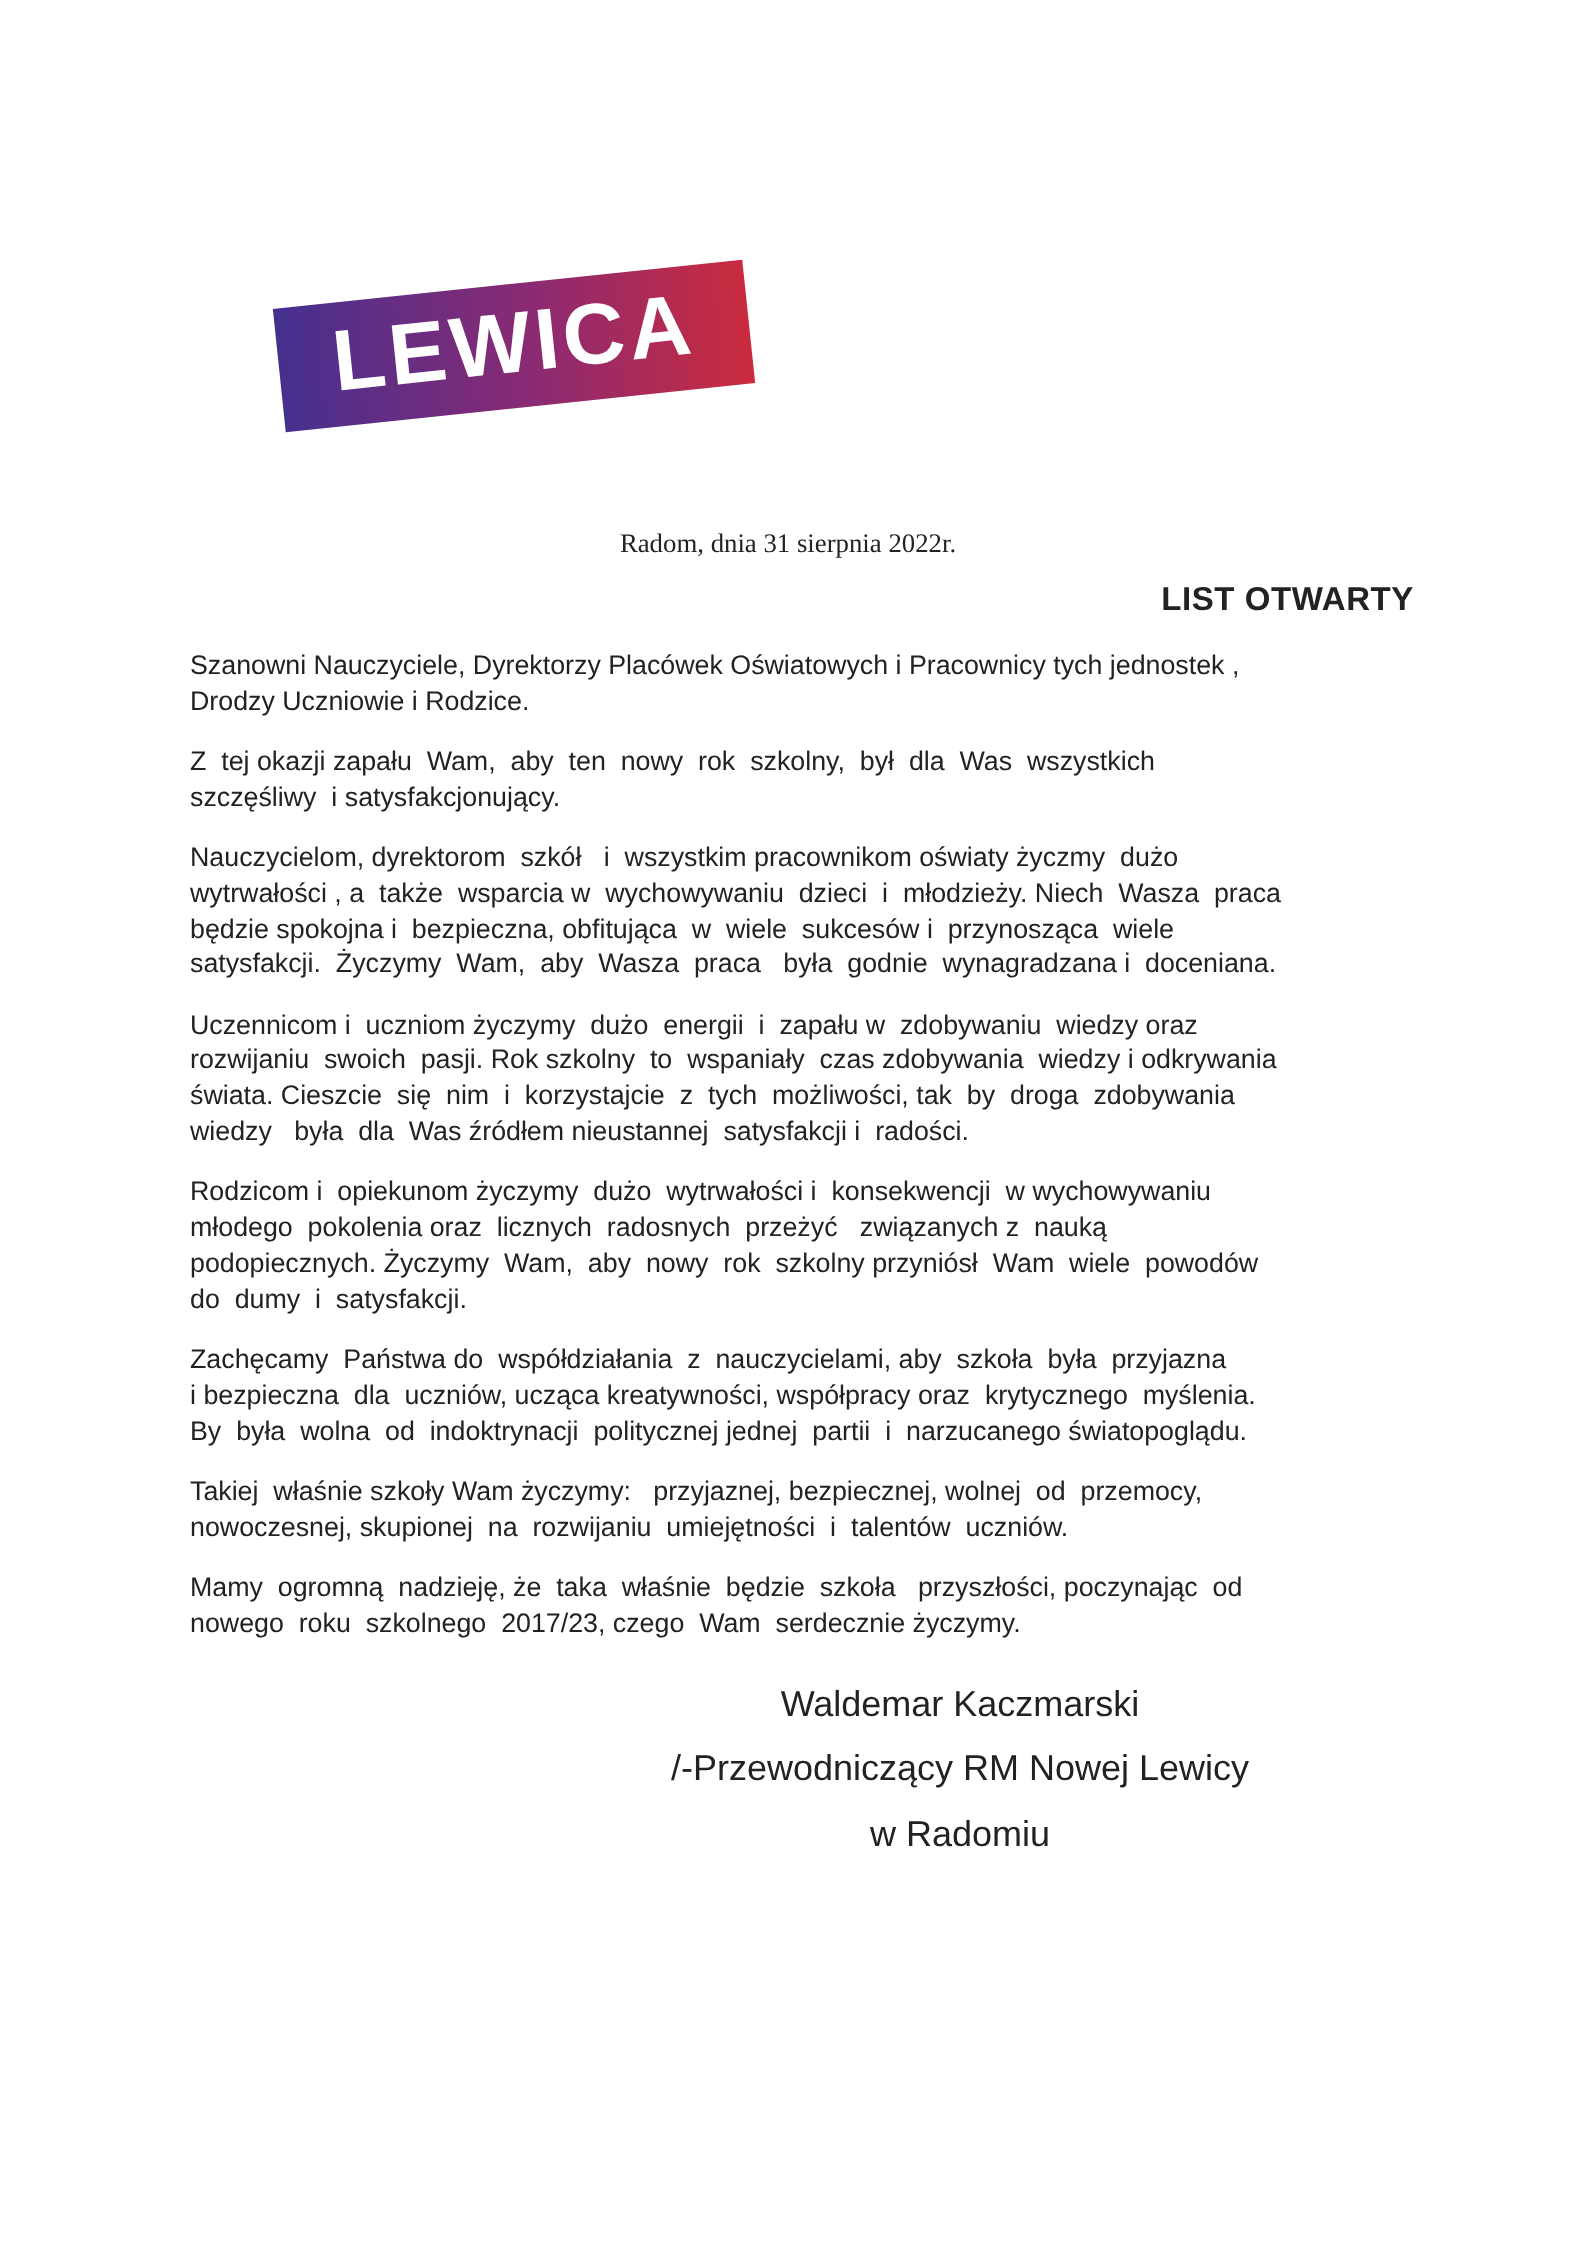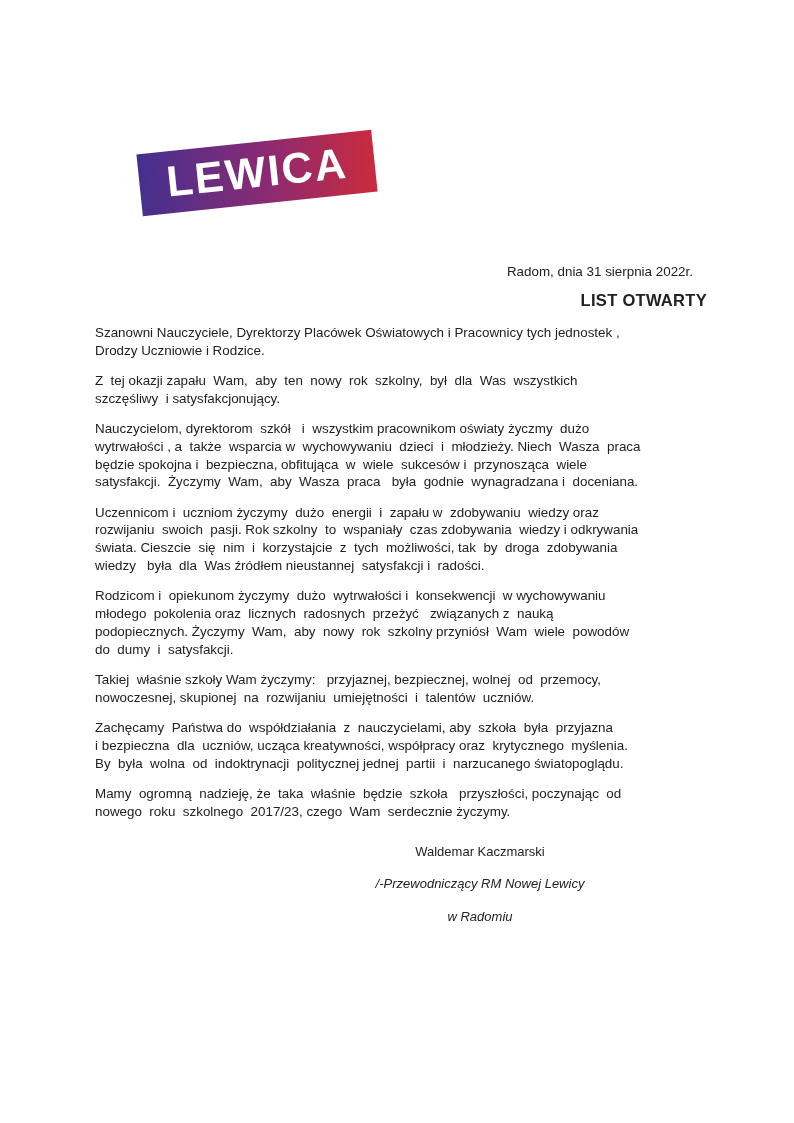--- a/index.html
+++ b/index.html
@@ -34,44 +34,45 @@
 
   
   .content{
     position:absolute;
     left:95px;top:263px;
     width:612px;
     font-size:13.4px;
     line-height:17.8px;
   }
   .date{
-    text-align:right;
+    text-align:center;
     padding-right:14px;
     white-space:pre;
+    font-family:Liberation Serif, serif;
   }
   .title{
     margin:9px 0 14px 0;
     text-align:right;
     font-size:16.5px;
     font-weight:bold;
     line-height:20px;
     letter-spacing:0.3px;
   }
   .content p{
     margin:0 0 12.5px 0;
     white-space:pre-wrap;
   }
   .signature{
     width:340px;
     margin:22px 57px 0 auto;
     text-align:center;
-    font-size:13px;
+    font-size:18px;
   }
   .signature div{margin-bottom:14.5px;line-height:18px;}
-  .sig-italic{font-style:italic;}
+  .sig-italic{}
 </style>
 </head>
 <body>
 
 <div class="page">
 
   <div class="logo" style="background: linear-gradient(93deg, rgb(68, 48, 143) 0%, rgb(140, 42, 114) 55%, rgb(203, 43, 60) 100%);">
     <span class="logo-text" style="color: rgb(255, 255, 255);">LEWICA</span>
   </div>
 
@@ -90,25 +91,25 @@
 będzie spokojna i  bezpieczna, obfitująca  w  wiele  sukcesów i  przynosząca  wiele
 satysfakcji.  Życzymy  Wam,  aby  Wasza  praca   była  godnie  wynagradzana i  doceniana.</p>
     <p>Uczennicom i  uczniom życzymy  dużo  energii  i  zapału w  zdobywaniu  wiedzy oraz
 rozwijaniu  swoich  pasji. Rok szkolny  to  wspaniały  czas zdobywania  wiedzy i odkrywania
 świata. Cieszcie  się  nim  i  korzystajcie  z  tych  możliwości, tak  by  droga  zdobywania
 wiedzy   była  dla  Was źródłem nieustannej  satysfakcji i  radości.</p>
     <p>Rodzicom i  opiekunom życzymy  dużo  wytrwałości i  konsekwencji  w wychowywaniu
 młodego  pokolenia oraz  licznych  radosnych  przeżyć   związanych z  nauką
 podopiecznych. Życzymy  Wam,  aby  nowy  rok  szkolny przyniósł  Wam  wiele  powodów
 do  dumy  i  satysfakcji.</p>
-    <p>Takiej  właśnie szkoły Wam życzymy:   przyjaznej, bezpiecznej, wolnej  od  przemocy,
-nowoczesnej, skupionej  na  rozwijaniu  umiejętności  i  talentów  uczniów.</p>
     <p>Zachęcamy  Państwa do  współdziałania  z  nauczycielami, aby  szkoła  była  przyjazna
 i bezpieczna  dla  uczniów, ucząca kreatywności, współpracy oraz  krytycznego  myślenia.
 By  była  wolna  od  indoktrynacji  politycznej jednej  partii  i  narzucanego światopoglądu.</p>
+    <p>Takiej  właśnie szkoły Wam życzymy:   przyjaznej, bezpiecznej, wolnej  od  przemocy,
+nowoczesnej, skupionej  na  rozwijaniu  umiejętności  i  talentów  uczniów.</p>
     <p>Mamy  ogromną  nadzieję, że  taka  właśnie  będzie  szkoła   przyszłości, poczynając  od
 nowego  roku  szkolnego  2017/23, czego  Wam  serdecznie życzymy.</p>
 
     <div class="signature">
       <div class="sig-name">Waldemar Kaczmarski</div>
       <div class="sig-italic">/-Przewodniczący RM Nowej Lewicy</div>
       <div class="sig-italic">w Radomiu</div>
     </div>
 
   </div>

